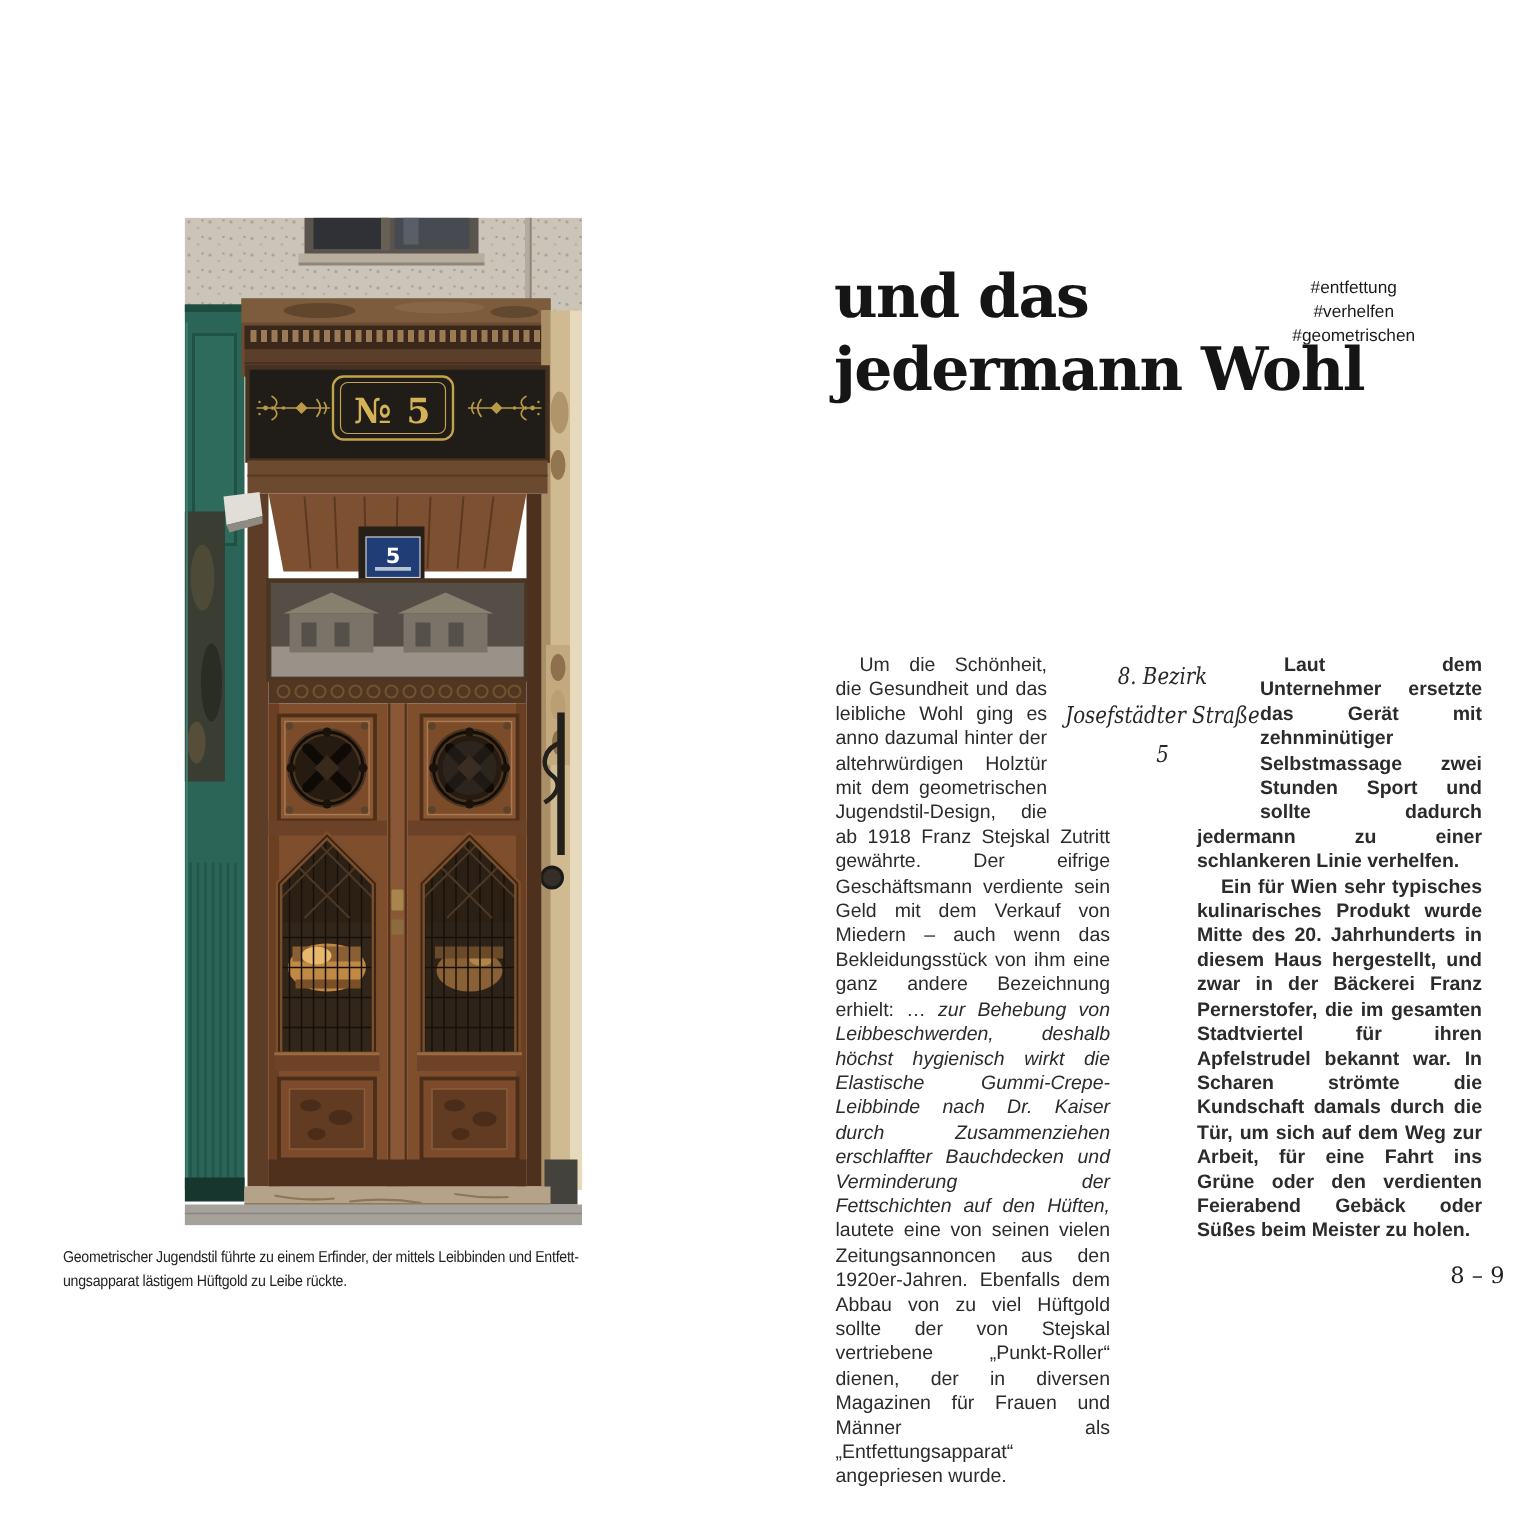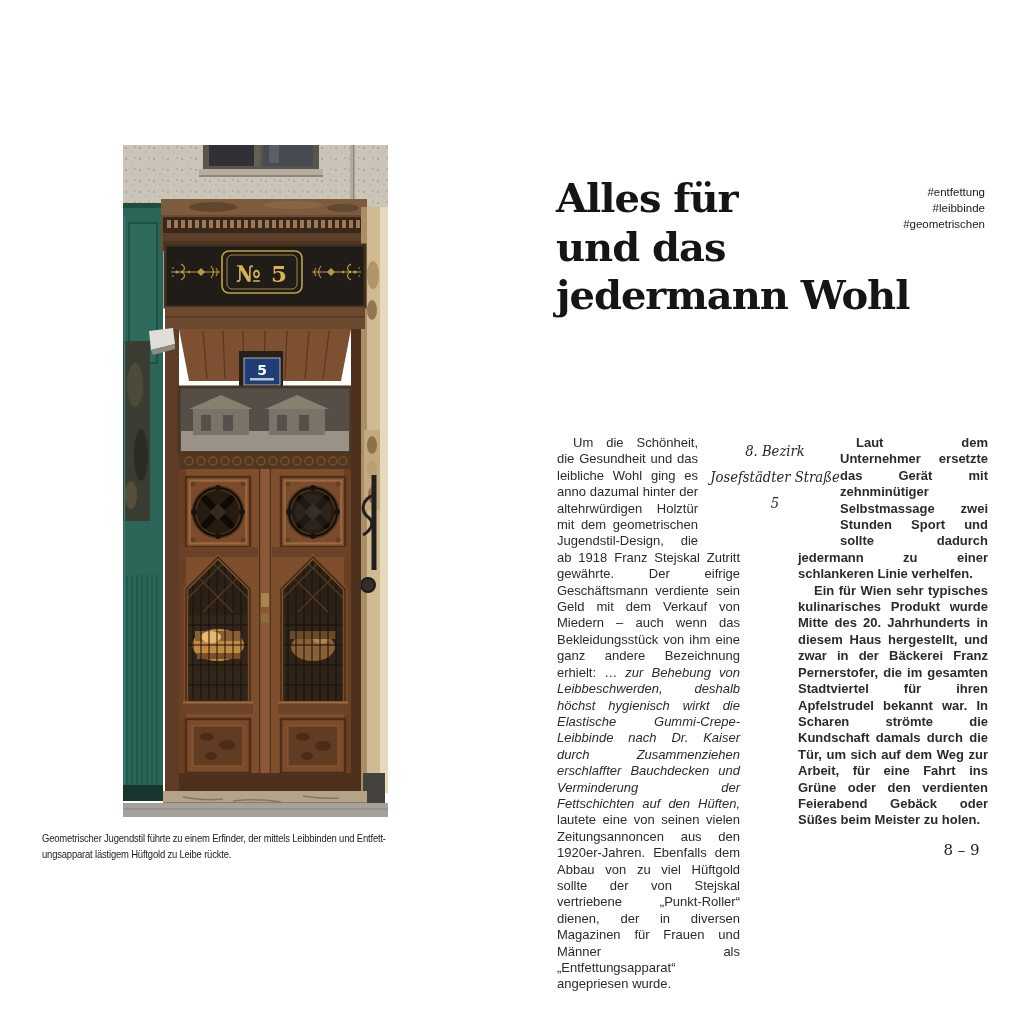--- a/index.html
+++ b/index.html
@@ -14,35 +14,35 @@
   .photo-frame{left:123px;top:145px;width:265px;height:672px;overflow:hidden;}
   .photo-frame svg{display:block;}
 
   .caption{left:42px;top:831px;font-size:10.5px;line-height:15.5px;color:#222;
     letter-spacing:-0.2px;transform:scaleX(0.9);transform-origin:left top;}
   .caption .cap-line{white-space:nowrap;}
 
   
   .title{left:556px;top:174px;font-family:"DejaVu Serif","Liberation Serif",serif;
     font-weight:bold;font-size:40px;line-height:48.5px;letter-spacing:-1px;color:#151515;}
-  .hashtags{left:820px;top:185px;width:165px;text-align:right;font-size:11.5px;
+  .hashtags{left:820px;top:185px;width:165px;text-align:center;font-size:11.5px;
     line-height:15.8px;color:#1a1a1a;}
   .address-heading{left:690px;top:438px;width:170px;text-align:center;
     font-family:"DejaVu Serif","Liberation Serif",serif;font-style:italic;
     font-size:15.5px;line-height:26px;color:#272727;
     transform:scaleX(0.85);transform-origin:center top;}
   .bodycol{top:435px;font-size:13px;line-height:16.4px;text-align:justify;
     color:#2b2b2b;hyphens:auto;-webkit-hyphens:auto;}
   .col1{left:557px;width:183px;}
   .col2{left:798px;width:190px;font-weight:bold;}
   .bodycol p{margin:0;text-indent:16px;}
   .cutout-r{float:right;width:42px;height:99px;}
   .cutout-l{float:left;width:42px;height:99px;}
   .ital{font-style:italic;}
-  .pagenum{left:920px;top:841px;width:83px;text-align:center;
+  .pagenum{left:920px;top:841px;width:83px;text-align:right;
     font-family:"DejaVu Serif","Liberation Serif",serif;font-size:15px;color:#222;}
 </style>
 </head>
 <body>
 
 <div class="abs photo-frame">
   <svg width="265" height="672" viewBox="0 0 265 672" xmlns="http://www.w3.org/2000/svg">
     <defs>
       <pattern id="speck" width="14" height="11" patternUnits="userSpaceOnUse">
         <rect width="14" height="11" fill="none"></rect>
@@ -369,28 +369,27 @@
     </g>
   </svg>
 </div>
 
 <div class="abs caption">
   <div class="cap-line">Geometrischer Jugendstil führte zu einem Erfinder, der mittels Leibbinden und Entfett-</div>
   <div class="cap-line">ungsapparat lästigem Hüftgold zu Leibe rückte.</div>
 </div>
 
 <div class="abs title">
-  <div>Alles für</div>
   <div>und das</div>
   <div>jedermann Wohl</div>
 </div>
 
 <div class="abs hashtags">
   <div>#entfettung</div>
-  <div>#leibbinde</div>
+  <div>#verhelfen</div>
   <div>#geometrischen</div>
 </div>
 
 <div class="abs address-heading">
   <div>8. Bezirk</div>
   <div>Josefstädter Straße</div>
   <div>5</div>
 </div>
 
 <div class="abs bodycol col1">

